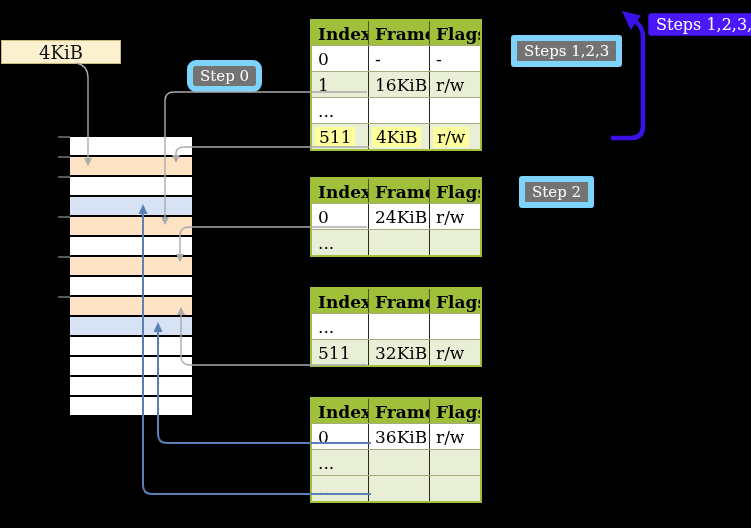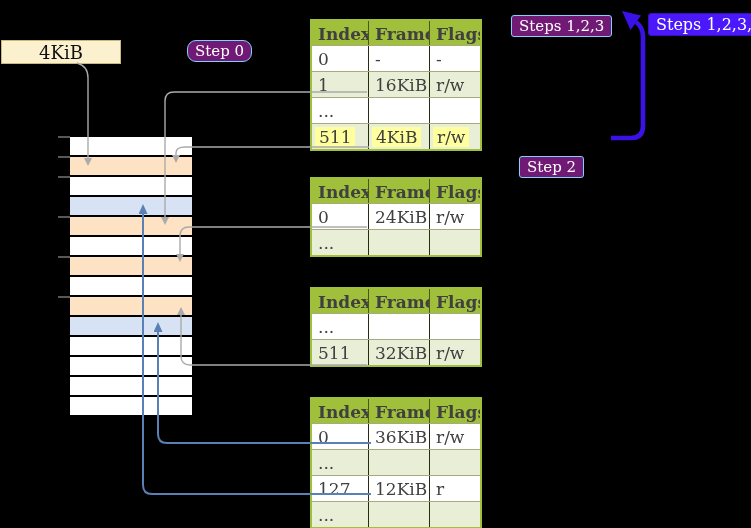--- a/index.html
+++ b/index.html
@@ -13,21 +13,21 @@
     position:absolute;left:1px;top:40px;width:118px;height:22px;
     background:#fcf1cf;border:1px solid #c8b87e;
     display:flex;align-items:center;justify-content:center;
     font-size:18px;color:#111;
   }
   
   .badge{
     position:absolute;color:#fff;font-size:15px;line-height:18px;
     padding:1px 7px;border-radius:3px;white-space:nowrap;
   }
-  .badge.red{background:#701a75;border:1px solid #7dd3fc;}
+  .badge.red{background:#737373;border:6px solid #7dd3fc;margin-top:20px;}
   .badge.blue{background:#4a18fa;border:1px solid #3510c0;}
   #badge-step0{left:187px;top:40px;border-radius:9px;}
   #badge-steps123{left:511px;top:15px;}
   #badge-step4{left:519px;top:156px;}
   #badge-steps1234{left:648px;top:13px;font-size:16px;line-height:19px;}
   
   .memcol{position:absolute;left:70px;top:137px;width:122px;}
   .mrow{width:122px;height:18px;margin-bottom:2px;}
   .mrow.white{background:#ffffff;}
   .mrow.orange{background:#fde2c4;}
@@ -37,21 +37,21 @@
     position:absolute;left:310px;width:172px;box-sizing:border-box;
     border:2px solid #a0bf3a;background:#fff;
   }
   #ptable-1{top:19px;} #ptable-2{top:177px;} #ptable-3{top:287px;} #ptable-4{top:397px;}
   .trow{display:flex;height:26px;box-sizing:border-box;}
   .trow.head{height:24px;background:#a0bf3a;color:#fff;font-weight:bold;}
   .trow.body{border-top:1px solid #a5ab80;}
   .trow.body:first-of-type{border-top:none;}
   .trow.shade{background:#e9efd6;}
   .tcell{box-sizing:border-box;padding:1px 0 0 6px;font-size:17px;overflow:hidden;
-         display:flex;align-items:center;color:#404040;}
+         display:flex;align-items:center;color:#000000;}
   .tcell.c0{width:56px;}
   .tcell.c1{width:61px;border-left:1px solid #2a2a12;}
   .tcell.c2{width:51px;border-left:1px solid #2a2a12;}
   .trow.head .tcell.c1,.trow.head .tcell.c2{border-left:1px solid rgba(30,30,5,.65);}
   .hl{background:#ffff9e;padding:0 4px;margin-left:-3px;}
   
   #overlay{position:absolute;left:0;top:0;z-index:10;pointer-events:none;}
 </style>
 </head>
 <body>
@@ -158,25 +158,20 @@
     <div class="trow body">
       <div class="tcell c0">0</div>
       <div class="tcell c1">36KiB</div>
       <div class="tcell c2">r/w</div>
     </div>
     <div class="trow body shade">
       <div class="tcell c0">...</div>
       <div class="tcell c1"></div>
       <div class="tcell c2"></div>
     </div>
-    <div class="trow body">
-      <div class="tcell c0">127</div>
-      <div class="tcell c1">12KiB</div>
-      <div class="tcell c2">r</div>
-    </div>
     <div class="trow body shade">
       <div class="tcell c0">...</div>
       <div class="tcell c1"></div>
       <div class="tcell c2"></div>
     </div>
   </div>
 
 <svg id="overlay" width="751" height="528" viewBox="0 0 751 528">
   <defs>
     <marker id="ahGray" markerUnits="userSpaceOnUse" markerWidth="9" markerHeight="9" refX="1" refY="4" orient="auto">

